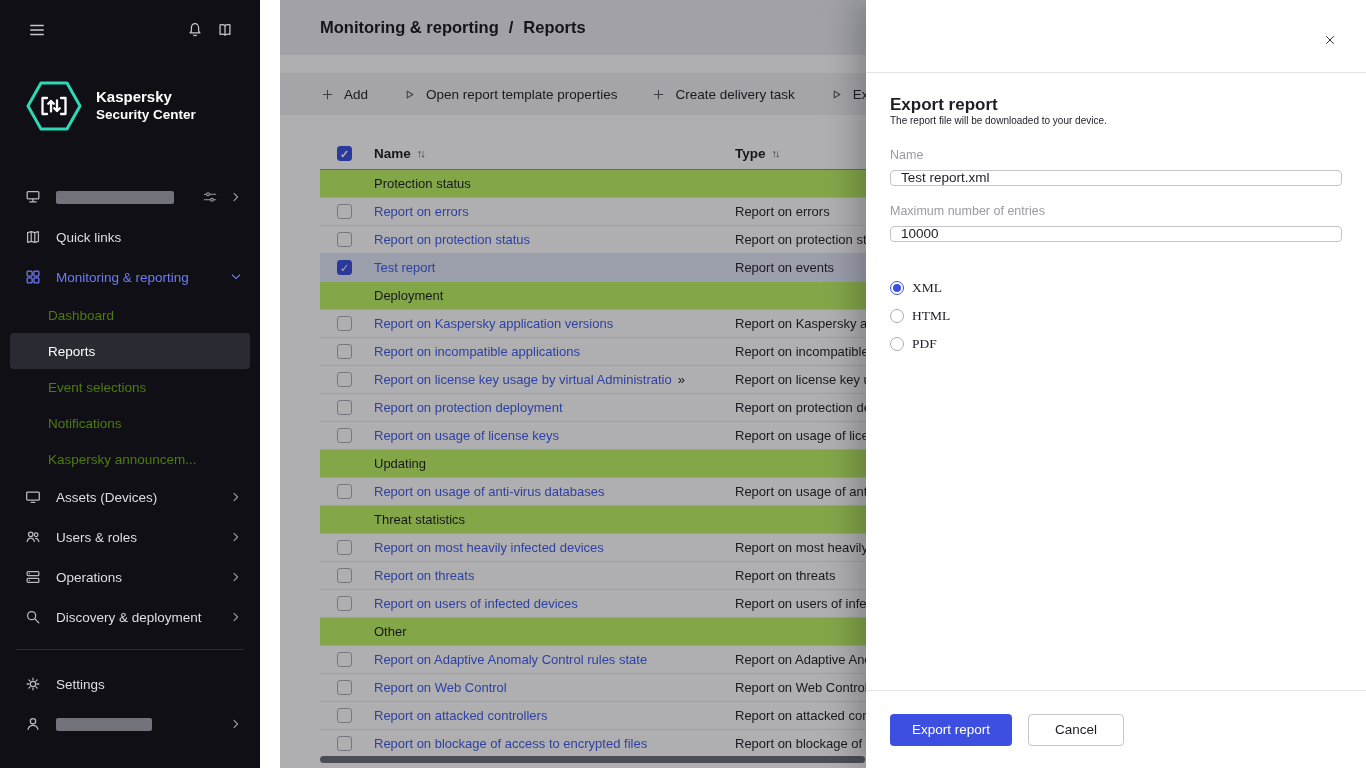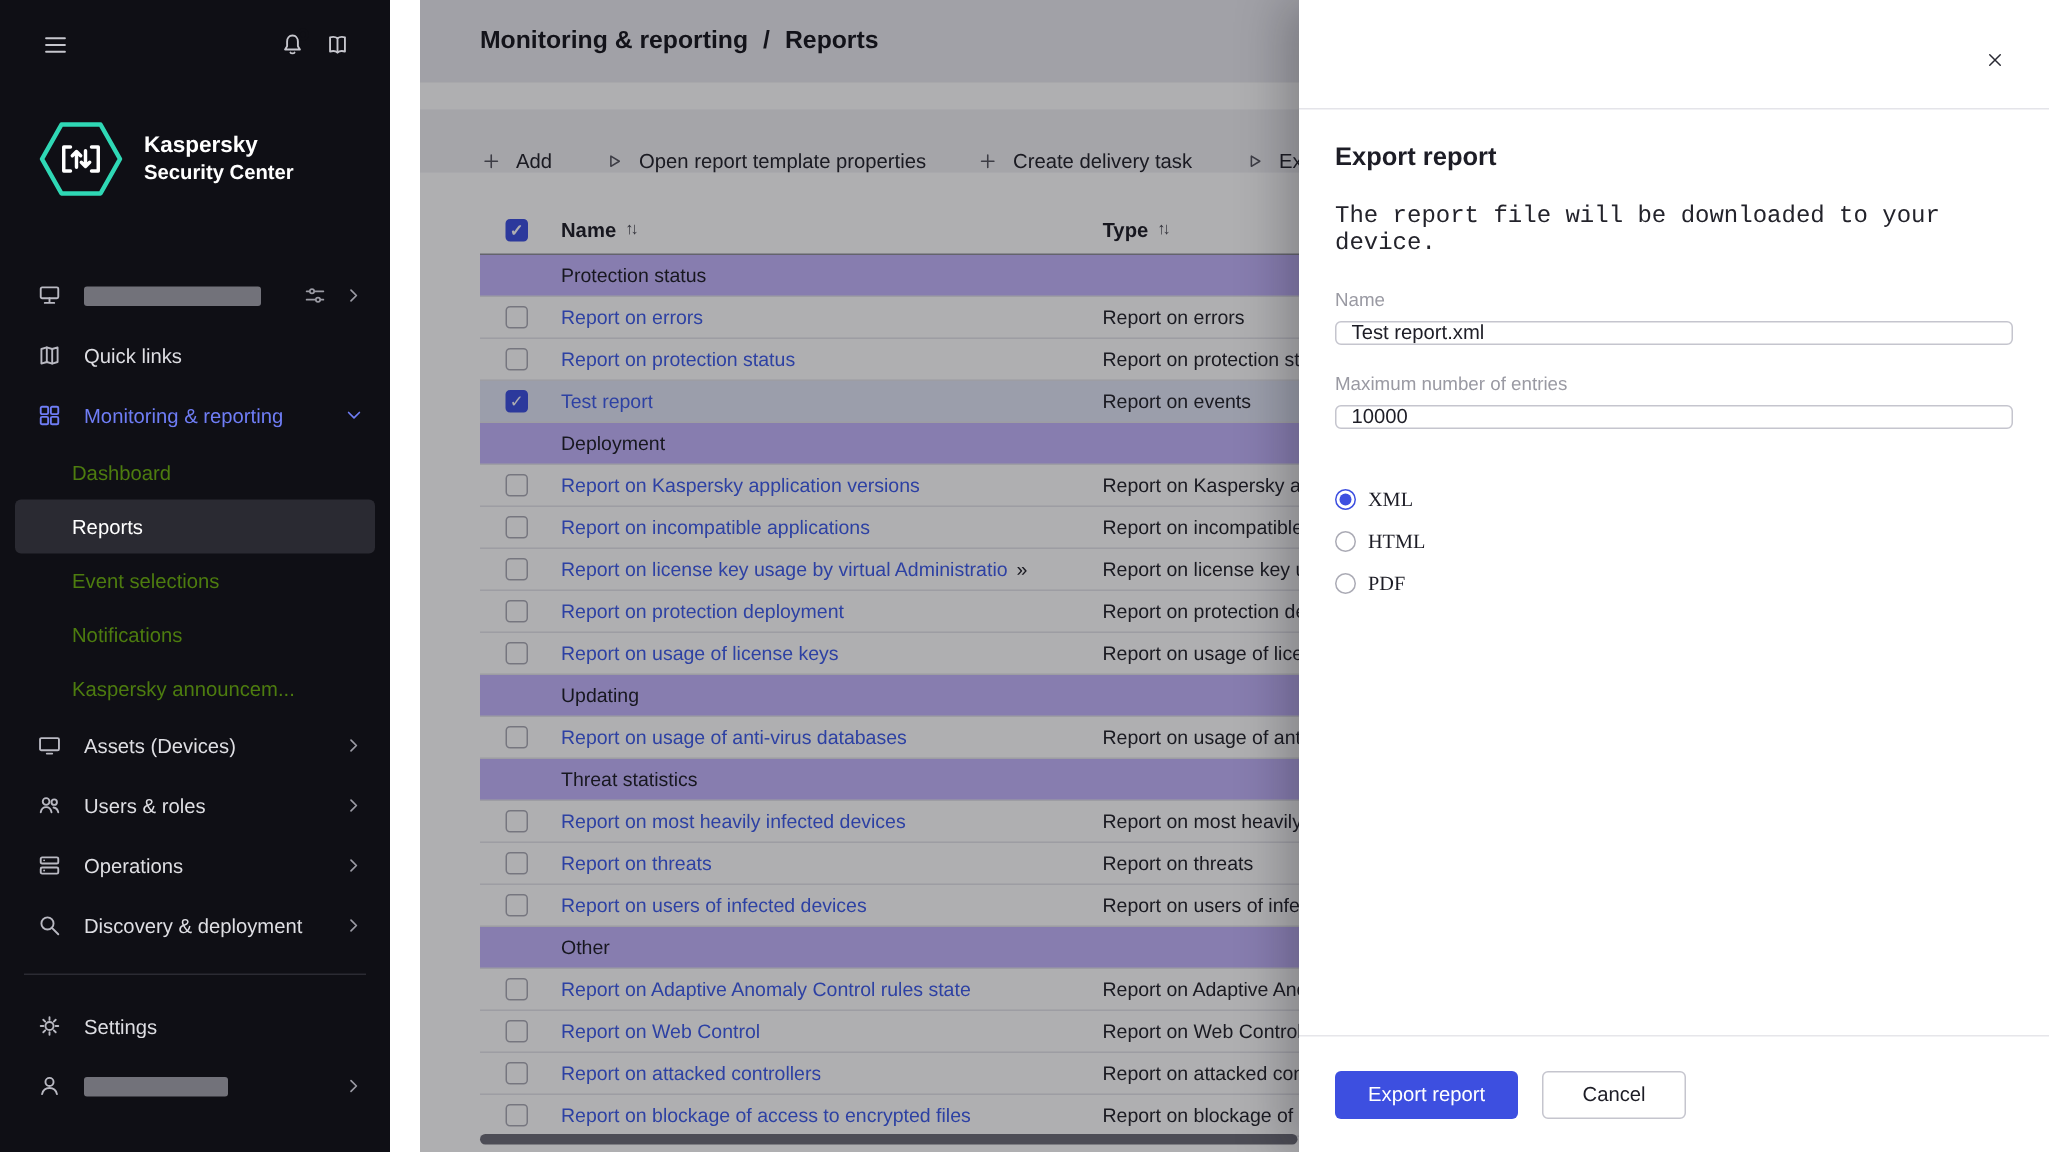--- a/index.html
+++ b/index.html
@@ -32,49 +32,49 @@
   .mi.active, .mi.active .ic, .mi.active .trail { color: #6F7DF5; }
   .mi .trail { display: flex; gap: 10px; color: #9B9BA4; align-items: center; }
   .sub { height: 36px; display: flex; align-items: center; padding-left: 48px; font-size: 13.5px; cursor: pointer; color: #4d7c0f; }
   .sub.selected { background: #2A2A32; border-radius: 4px; margin: 0 10px; padding-left: 38px; color: #fff; }
   .divider { height: 1px; background: #2B2B33; margin: 12px 16px 14px; }
   .redacted { height: 13px; border-radius: 2px; background: #84848C; opacity: .85; }
 
   
   .main { position: absolute; left: 280px; top: 0; right: 0; bottom: 0; background: #fff; }
   .mhead { height: 55px; background: #EBEBF0; display: flex; align-items: center; gap: 10px; padding: 0 40px; font-size: 16.5px; font-weight: bold; color: #17171e; }
-  .toolbar { margin-top: 18px; height: 42px; background: #F0F0F4; display: flex; align-items: flex-end; gap: 34px; padding: 0 40px; font-size: 13.5px; }
+  .toolbar { margin-top: 18px; height: 42px; background: #F0F0F4; display: flex; align-items: center; gap: 34px; padding: 0 40px; font-size: 13.5px; }
   .tbtn { display: flex; align-items: center; gap: 9px; color: #23232B; cursor: pointer; white-space: nowrap; }
   .tbtn .ic { color: #55555F; display: flex; }
   .table { margin: 22px 0 0 40px; font-size: 13px; }
   .thead { display: flex; align-items: center; height: 33px; border-bottom: 1px solid #8F8F99; font-size: 13.5px; font-weight: bold; }
   .col-cb { width: 54px; display: flex; flex: 0 0 auto; }
   .col-name { width: 361px; display: flex; align-items: center; gap: 6px; flex: 0 0 auto; overflow: hidden; }
   .col-type { flex: 1; display: flex; align-items: center; gap: 6px; overflow: hidden; }
   .sort { font-size: 11px; color: #4A4A54; letter-spacing: -2px; font-weight: normal; }
   .row { display: flex; align-items: center; height: 28px; border-bottom: 1px solid #E4E4EA; }
-  .row.group { background: #c4b5fd; }
+  .row.group { background: #bef264; }
   .row.group .glabel { padding-left: 54px; }
   .row.selected { background: #E2E6F7; }
   .cb { width: 15px; height: 15px; border: 1px solid #ABABB5; border-radius: 3px; background: #fff; margin-left: 17px; position: relative; cursor: pointer; flex: 0 0 auto; }
   .cb.checked { background: #3D4FE0; border-color: #3D4FE0; }
   .cb.checked::after { content: "✓"; position: absolute; inset: 0; color: #fff; font-size: 11px; line-height: 14px; text-align: center; }
   .link { color: #3E5BEA; text-decoration: none; cursor: pointer; white-space: nowrap; overflow: hidden; display: inline-block; max-width: 330px; }
   .more { color: #23232B; font-size: 13px; }
   .typecell { color: #23232B; white-space: nowrap; }
   .hscroll { position: absolute; left: 40px; bottom: 5px; width: 545px; height: 7px; border-radius: 4px; background: #6E6E78; cursor: pointer; }
   .overlay { position: absolute; left: 280px; top: 0; bottom: 0; width: 586px; background: rgba(12,12,18,0.33); z-index: 9; }
 
   
   .panel { position: absolute; top: 0; right: 0; bottom: 0; width: 500px; background: #fff; z-index: 10; box-shadow: -10px 0 30px rgba(10,10,20,0.25); }
   .phead { height: 73px; border-bottom: 1px solid #E4E4E9; position: relative; }
   .close { position: absolute; top: 28px; right: 22px; width: 28px; height: 28px; display: flex; align-items: center; justify-content: center; color: #2A2A33; cursor: pointer; }
   .pbody { padding: 22px 24px 0; }
   .ptitle { font-size: 17px; font-weight: bold; }
-  .pdesc { margin-top: 20px; font-size: 16px; color: #23232B; font-family: Liberation Mono, monospace; }
+  .pdesc { margin-top: 0; font-size: 10px; color: #23232B; }
   .flabel { margin-top: 22px; margin-bottom: 6px; font-size: 12.5px; color: #9A9AA3; }
   .flabel.second { margin-top: 18px; }
   .input { width: 100%; height: 16px; border: 1px solid #C5C5CE; border-radius: 4px; padding: 0 10px; font-size: 13.5px; font-family: inherit; color: #1d1d26; background: #fff; }
   .radios { margin-top: 32px; font-family: Liberation Serif, serif; }
   .radio-row { display: flex; align-items: center; gap: 8px; height: 28px; cursor: pointer; font-size: 13.5px; }
   .radio { width: 14px; height: 14px; border-radius: 50%; border: 1px solid #ABABB5; position: relative; flex: 0 0 auto; background: #fff; }
   .radio.sel { border-color: #3D4FE0; }
   .radio.sel::after { content: ""; position: absolute; inset: 2px; border-radius: 50%; background: #3D4FE0; }
   .pfoot { position: absolute; left: 0; right: 0; bottom: 0; height: 78px; border-top: 1px solid #E6E6EA; display: flex; align-items: center; gap: 16px; padding: 0 24px; }
   .btn-primary { height: 32px; padding: 0 22px; background: #3D4FE0; color: #fff; border: none; border-radius: 4px; font-size: 13.5px; font-family: inherit; cursor: pointer; }

